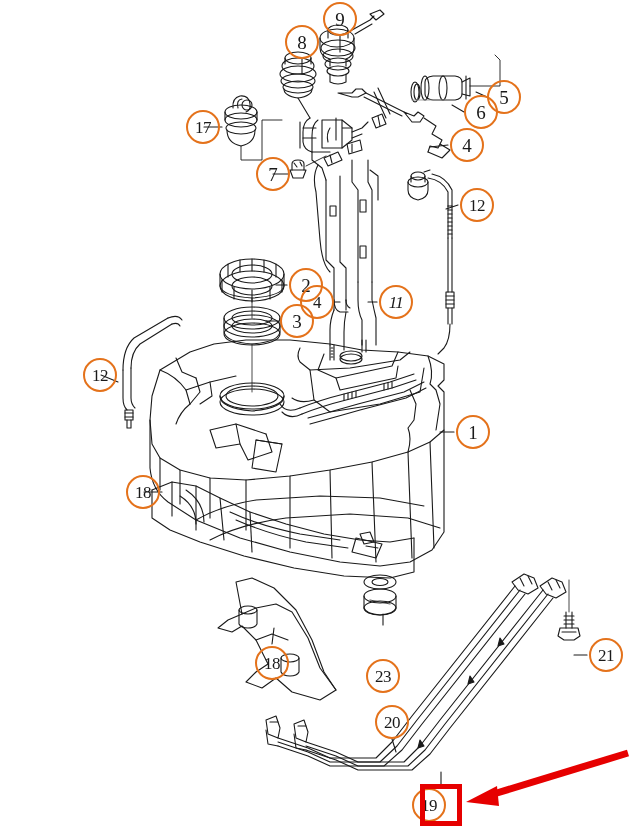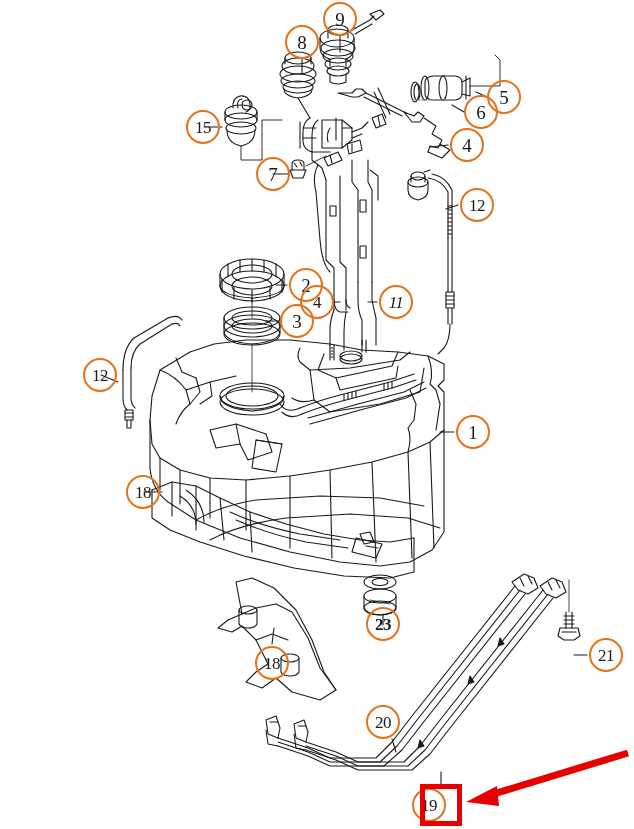--- a/index.html
+++ b/index.html
@@ -449,21 +449,21 @@
     <div class="callout" style="left:285px; top:25px;">
         <span>8</span>
       </div>
     <div class="callout" style="left:487px; top:80px;">
         <span>5</span>
       </div>
     <div class="callout" style="left:464px; top:95px;">
         <span>6</span>
       </div>
     <div class="callout wide-num" style="left:186px; top:110px;">
-        <span>15</span>
+        <span>17</span>
       </div>
     <div class="callout" style="left:450px; top:128px;">
         <span>4</span>
       </div>
     <div class="callout" style="left:256px; top:157px;">
         <span>7</span>
       </div>
     <div class="callout wide-num" style="left:460px; top:188px;">
         <span>12</span>
       </div>
@@ -481,30 +481,30 @@
       </div>
     <div class="callout wide-num" style="left:83px; top:358px;">
         <span>12</span>
       </div>
     <div class="callout" style="left:456px; top:415px;">
         <span>1</span>
       </div>
     <div class="callout wide-num" style="left:126px; top:475px;justify-content:center;">
         <span>18</span>
       </div>
-    <div class="callout wide-num" style="left:366px; top:607px;font-weight:bold;">
+    <div class="callout wide-num" style="left:366px; top:659px;">
         <span>23</span>
       </div>
     <div class="callout wide-num" style="left:255px; top:646px;">
         <span>18</span>
       </div>
     <div class="callout wide-num" style="left:589px; top:638px;">
         <span>21</span>
       </div>
-    <div class="callout wide-num" style="left:366px; top:705px;align-items:center;">
+    <div class="callout wide-num" style="left:375px; top:705px;align-items:center;">
         <span>20</span>
       </div>
     <div class="callout wide-num" style="left:412px; top:788px;">
         <span>19</span>
       </div>
 
     <div class="highlight-box" style="left:420px; top:784px; width:42px; height:42px;"></div>
   </div>
 
 </div>

